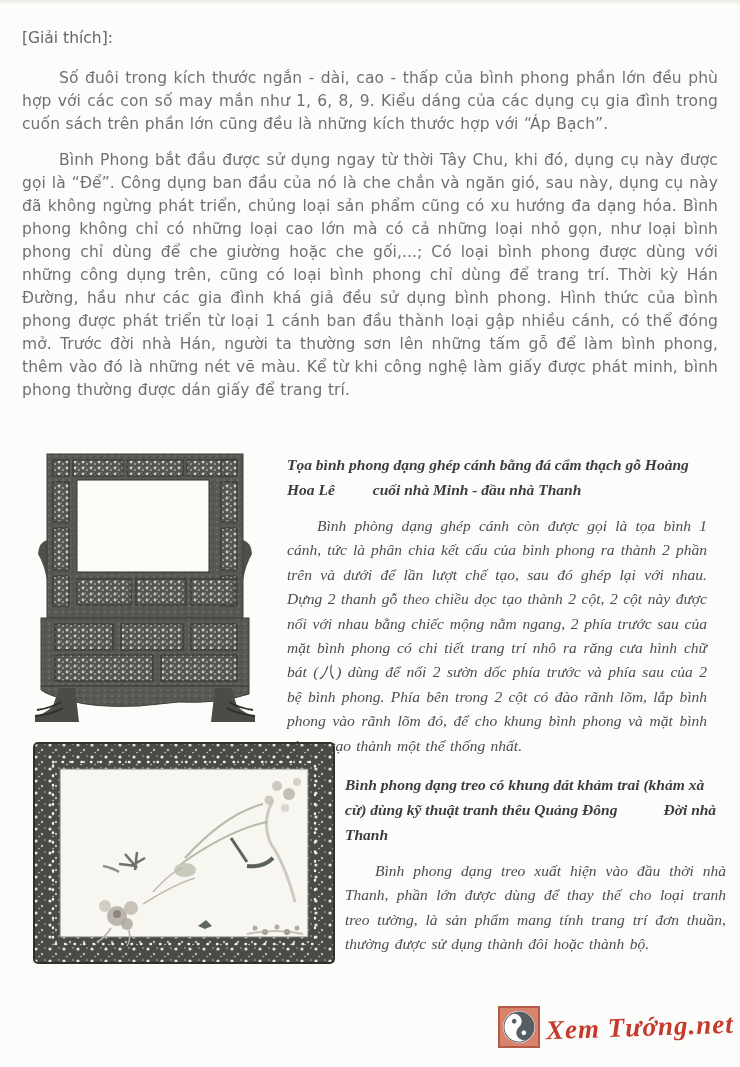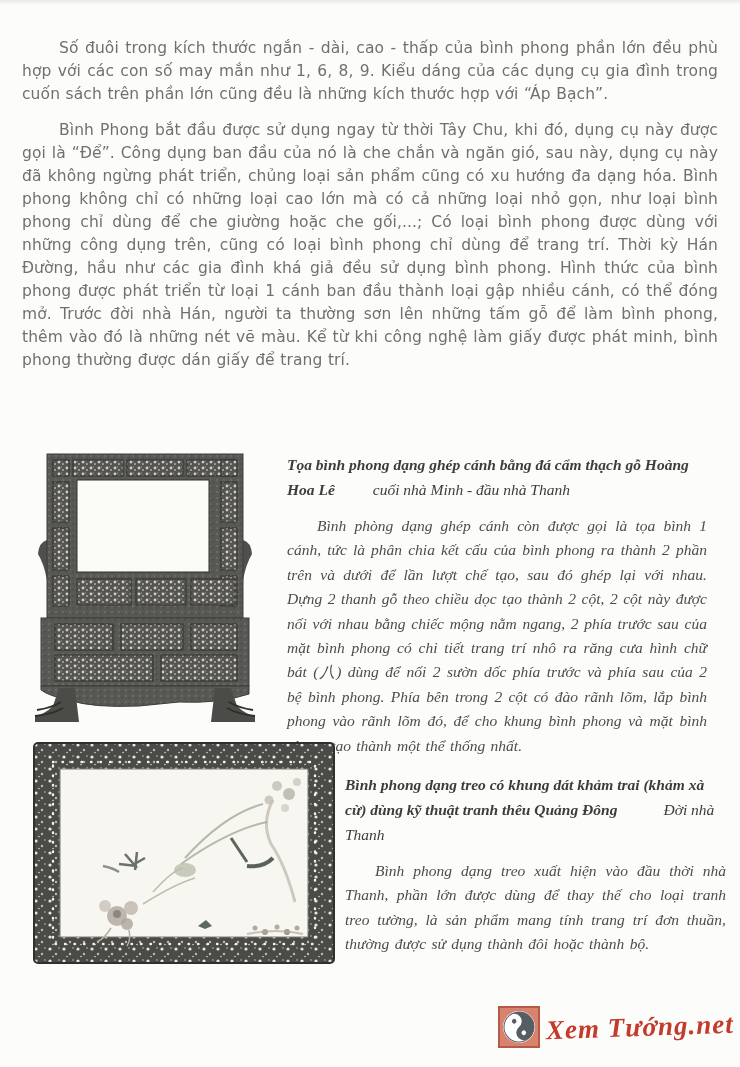--- a/index.html
+++ b/index.html
@@ -22,35 +22,35 @@
   .hd{
     font-size:15.5px;line-height:20px;color:#666;
   }
   .para{
     margin:0;margin-top:13px;
     font-size:15.5px;line-height:23px;
     text-align:justify;text-indent:37px;
     color:#707070;letter-spacing:.1px;
     word-spacing:.5px;
   }
-  .para:first-of-type{margin-top:9px;}
+  .para:first-of-type{margin-top:19px;}
 
   
   .figimg{position:absolute;}
   .cap{
     position:absolute;
     font-family:"Liberation Serif",serif;
     color:#4a4a4a;
   }
   .cap-title{
     font-weight:bold;font-style:italic;
     font-size:15.5px;line-height:25px;
     color:#3c3c3c;
   }
-  .cap-era{font-weight:normal;font-style:italic;}
+  .cap-era{font-weight:bold;font-style:italic;}
   .era-gap1{margin-left:38px;}
   .era-gap2{margin-left:46px;}
   .cap-body{
     margin:0;margin-top:12px;
     font-style:italic;
     font-size:15.5px;line-height:24.4px;
     text-align:justify;text-indent:30px;
     color:#4c4c4c;word-spacing:1.5px;
   }
   #cap1{top:452px;left:287px;width:420px;}
@@ -76,20 +76,21 @@
     letter-spacing:1px;
     white-space:nowrap;
   }
 </style>
 </head>
 <body>
 
 <div class="page">
 
   <div class="textcol">
+    <div class="hd">[Giải thích]:</div>
     <p class="para">Số đuôi trong kích thước ngắn - dài, cao - thấp của bình phong phần lớn đều phù hợp với các con số may mắn như 1, 6, 8, 9. Kiểu dáng của các dụng cụ gia đình trong cuốn sách trên phần lớn cũng đều là những kích thước hợp với “Áp Bạch”.</p>
     <p class="para">Bình Phong bắt đầu được sử dụng ngay từ thời Tây Chu, khi đó, dụng cụ này được gọi là “Để”. Công dụng ban đầu của nó là che chắn và ngăn gió, sau này, dụng cụ này đã không ngừng phát triển, chủng loại sản phẩm cũng có xu hướng đa dạng hóa. Bình phong không chỉ có những loại cao lớn mà có cả những loại nhỏ gọn, như loại bình phong chỉ dùng để che giường hoặc che gối,...; Có loại bình phong được dùng với những công dụng trên, cũng có loại bình phong chỉ dùng để trang trí. Thời kỳ Hán Đường, hầu như các gia đình khá giả đều sử dụng bình phong. Hình thức của bình phong được phát triển từ loại 1 cánh ban đầu thành loại gập nhiều cánh, có thể đóng mở. Trước đời nhà Hán, người ta thường sơn lên những tấm gỗ để làm bình phong, thêm vào đó là những nét vẽ màu. Kể từ khi công nghệ làm giấy được phát minh, bình phong thường được dán giấy để trang trí.</p>
   </div>
 
   <div class="figimg" id="fig1">
     <svg width="247" height="282" viewBox="0 0 247 282">
       <defs>
         <pattern id="wd" width="7" height="6" patternUnits="userSpaceOnUse">
           <rect width="7" height="6" fill="#585854"></rect>
           <circle cx="2" cy="2" r="1" fill="#6f6f6a"></circle>

